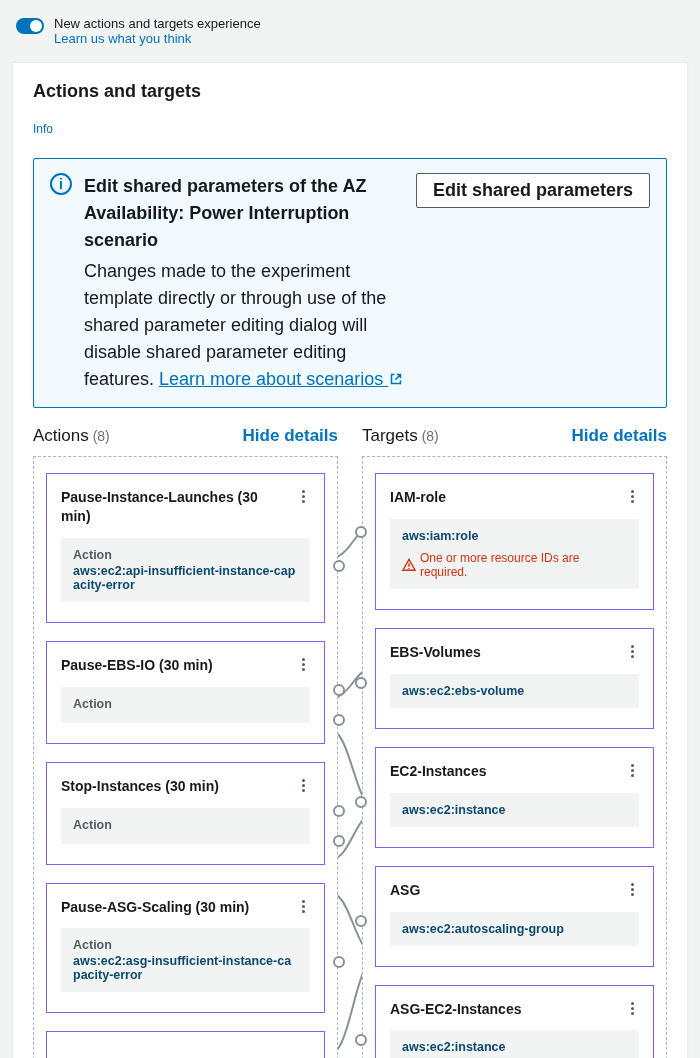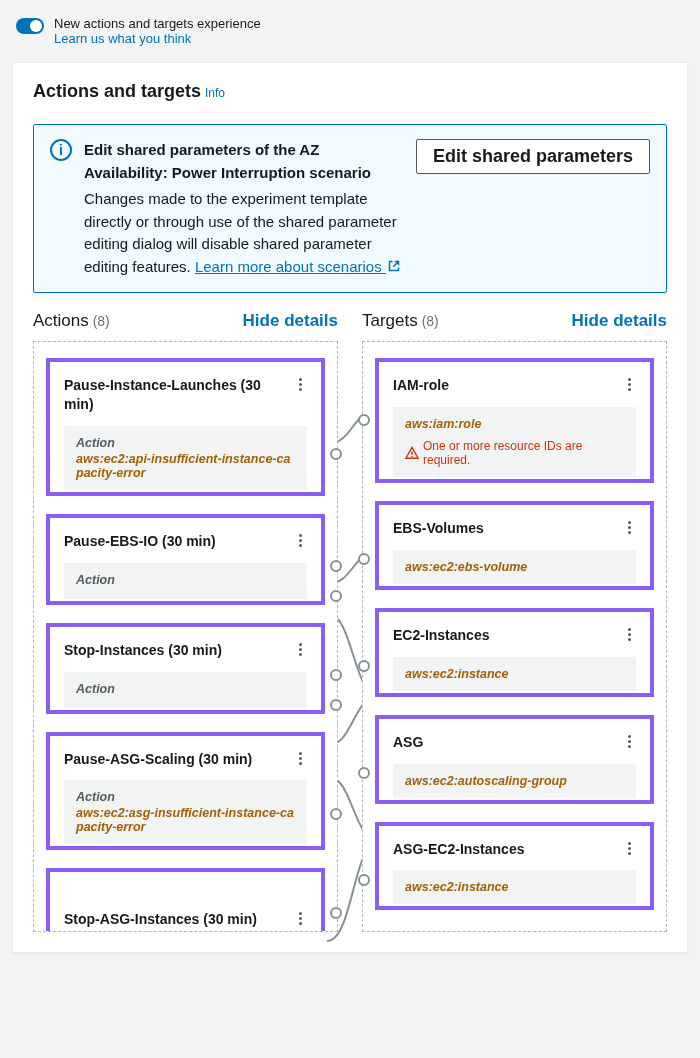--- a/index.html
+++ b/index.html
@@ -37,41 +37,42 @@
   .panel {
     background: #fff;
     margin: 0 12px 12px 12px;
     border: 1px solid #eaeded;
     box-shadow: 0 1px 1px rgba(0,0,0,0.05);
   }
   .panel-header {
     padding: 18px 20px 10px 20px;
     display: flex;
     align-items: baseline;
-    gap: 4px;
+    gap: 20px;
+    flex-direction: column;
   }
   .panel-title { font-size: 18px; font-weight: 700; }
   .info-link { color: #0073bb; font-size: 12px; font-weight: 400; cursor: pointer; }
   .alert {
     margin: 12px 20px;
     border: 1px solid #0073bb;
     background: #f1faff;
     border-radius: 2px;
     padding: 14px 16px;
     display: flex;
     gap: 12px;
     align-items: flex-start;
   }
   .alert-icon {
     width: 22px; height: 22px; flex-shrink: 0;
     border: 2px solid #0073bb; border-radius: 50%;
     display: flex; align-items: center; justify-content: center;
     color: #0073bb; font-weight: 700; font-size: 14px;
   }
-  .alert-body { flex: 1; font-size: 15px; line-height: 1.5; color: #16191f; }
+  .alert-body { flex: 1; font-size: 18px; line-height: 1.5; color: #16191f; }
   .alert-title { font-weight: 700; margin-bottom: 4px; }
   .alert-link { color: #0073bb; text-decoration: underline; cursor: pointer; }
   .ext-icon { display: inline-block; margin-left: 2px; }
   .btn {
     border: 1px solid #545b64;
     background: #fff;
     padding: 6px 16px;
     font-size: 18px;
     font-weight: 700;
     border-radius: 2px;
@@ -103,23 +104,23 @@
     flex: 1;
     border: 1px dashed #aab7b8;
     padding: 16px 12px;
     display: flex;
     flex-direction: column;
     gap: 18px;
     position: relative;
     background: #fff;
   }
   .card {
-    border: 4px solid #8b5cf6;
-    background: #fff;
-    padding: 14px 14px 2px 14px;
+    border: 1px solid #8b5cf6;
+    background: #fff;
+    padding: 14px 14px 20px 14px;
     position: relative;
   }
   .card-head {
     display: flex;
     justify-content: space-between;
     align-items: flex-start;
     margin-bottom: 12px;
   }
   .card-title { font-weight: 700; font-size: 14px; line-height: 1.35; padding-right: 6px;}
   .kebab {
@@ -127,22 +128,22 @@
     display: flex; flex-direction: column; gap: 2px;
     align-items: center; cursor: pointer;
     padding: 2px 0;
   }
   .kebab span { width: 3px; height: 3px; background: #545b64; border-radius: 50%; }
   .card-box {
     background: #f2f3f3;
     padding: 10px 12px;
     font-size: 12.5px;
   }
-  .card-box-label { color: #545b64; font-weight: 700; margin-bottom: 2px; font-size: 12.5px; font-style: italic;}
-  .card-box-val { font-weight: 700; color: #a16207; word-break: break-all; font-size: 12.5px; font-style: italic;}
+  .card-box-label { color: #545b64; font-weight: 700; margin-bottom: 2px; font-size: 12.5px;}
+  .card-box-val { font-weight: 700; color: #0c4a6e; word-break: break-all; font-size: 12.5px;}
   .target-box .card-box-val { font-weight: 700; }
   .err {
     color: #d13212;
     font-size: 12px;
     margin-top: 8px;
     display: flex;
     align-items: center;
     gap: 4px;
   }
   .err-icon { display:inline-flex; }

